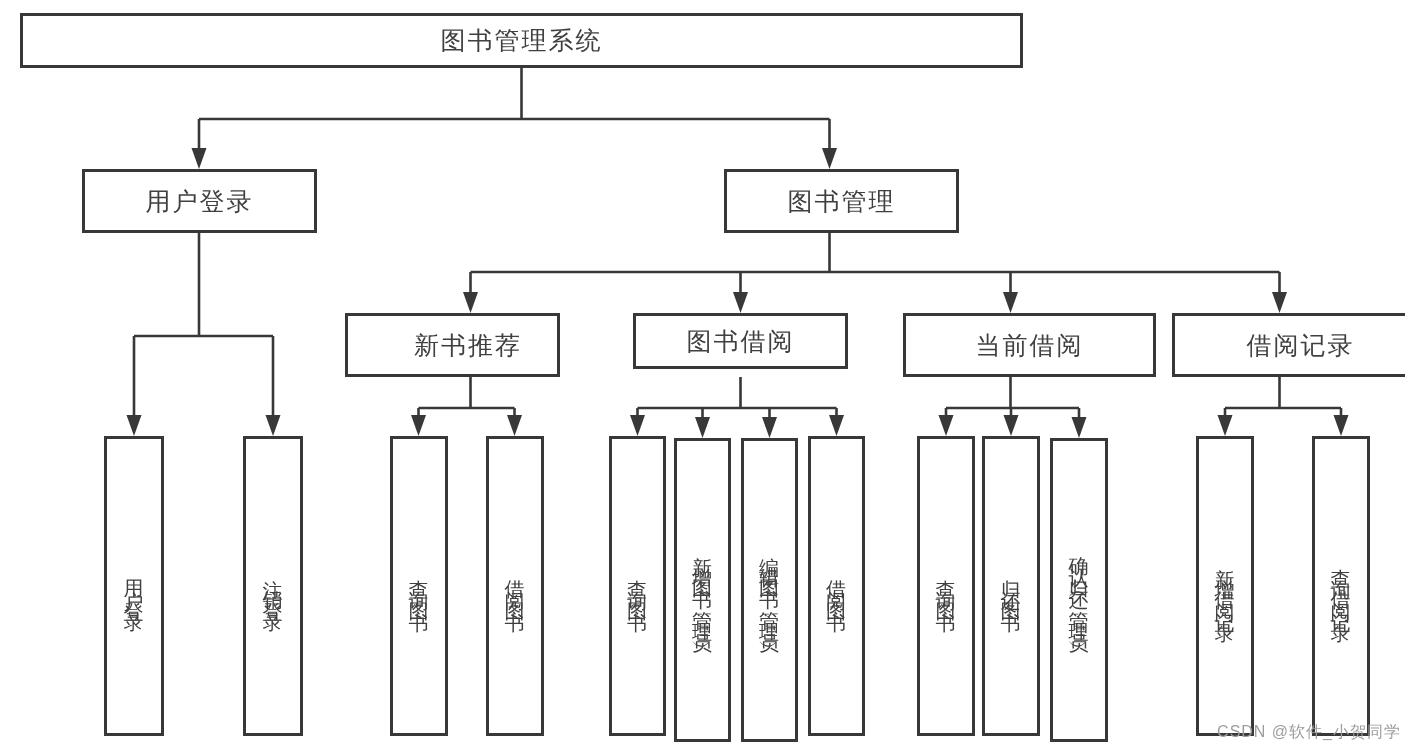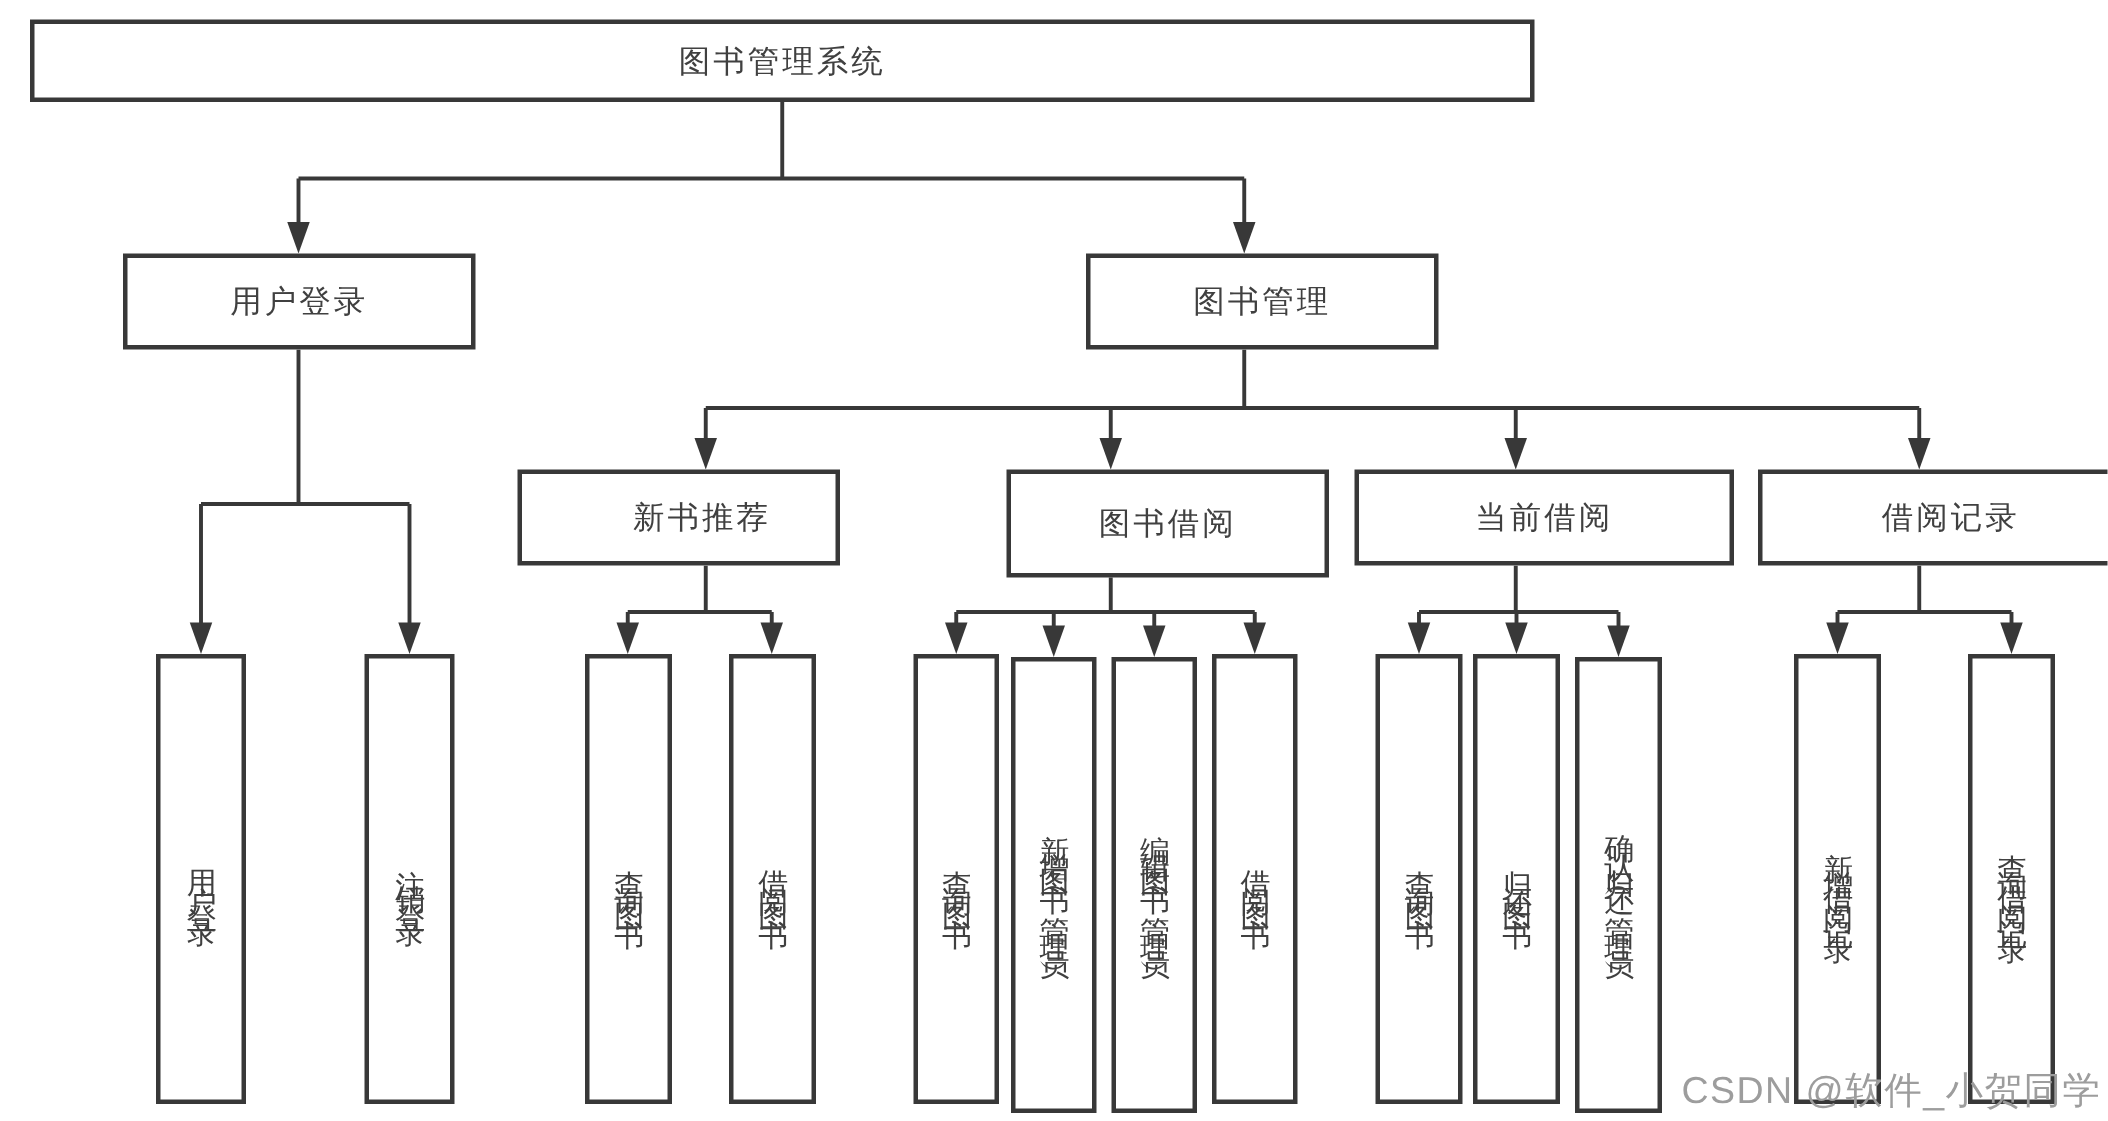--- a/index.html
+++ b/index.html
@@ -13,55 +13,55 @@
   #connectors{position:absolute;left:0;top:0;z-index:1;}
   .box{
     position:absolute;
     box-sizing:border-box;
     border:3px solid #383838;
     background:#ffffff;
     display:flex;align-items:center;justify-content:center;
     z-index:2;
     color:#404040;
   }
-  .hbox{font-size:21px;letter-spacing:2px;}
+  .hbox{font-size:25px;letter-spacing:2px;}
   .vbox .vtext{
     writing-mode:vertical-rl;
     text-orientation:mixed;
     font-size:20px;
     letter-spacing:11px;
     line-height:1;
   }
   
   .n-root{left:20px;top:13px;width:1003px;height:55px;}
   
   .n-user-login{left:82px;top:169px;width:235px;height:64px;}
   .n-book-mgmt{left:724px;top:169px;width:235px;height:64px;}
   
   .n-new-book{left:345px;top:313px;width:215px;height:64px;padding-left:31px;}
-  .n-book-borrow{left:671px;top:313px;width:215px;height:72px;}
+  .n-book-borrow{left:633px;top:313px;width:215px;height:56px;}
   .n-current-borrow{left:903px;top:313px;width:253px;height:64px;}
   .n-borrow-record{left:1172px;top:313px;width:257px;height:64px;}
   
   .l1{left:104px;top:436px;width:60px;height:300px;}
   .l2{left:243px;top:436px;width:60px;height:300px;}
   .l3{left:390px;top:436px;width:58px;height:300px;}
   .l4{left:486px;top:436px;width:58px;height:300px;}
   .l5{left:609px;top:436px;width:57px;height:300px;}
   .l6{left:674px;top:438px;width:57px;height:304px;}
   .l7{left:741px;top:438px;width:57px;height:304px;}
   .l8{left:808px;top:436px;width:57px;height:300px;}
   .l9{left:917px;top:436px;width:58px;height:300px;}
   .l10{left:982px;top:436px;width:58px;height:300px;}
   .l11{left:1050px;top:438px;width:58px;height:304px;}
   .l12{left:1196px;top:436px;width:58px;height:300px;}
   .l13{left:1312px;top:436px;width:58px;height:300px;}
   .watermark{
     position:absolute;right:4px;bottom:4px;
-    font-size:25px;color:#9d9d9d;
+    font-size:16px;color:#9d9d9d;
     letter-spacing:1px;
     z-index:3;white-space:nowrap;margin-left:12px;
   }
 </style>
 </head>
 <body>
 
 <svg id="connectors" width="1405" height="747" viewBox="0 0 1405 747" xmlns="http://www.w3.org/2000/svg">
   <path fill="none" stroke="#383838" stroke-width="2.6" d="
     M521.5 68 L521.5 119 M199 119 L829.5 119 M199 119 L199 150 M829.5 119 L829.5 150

